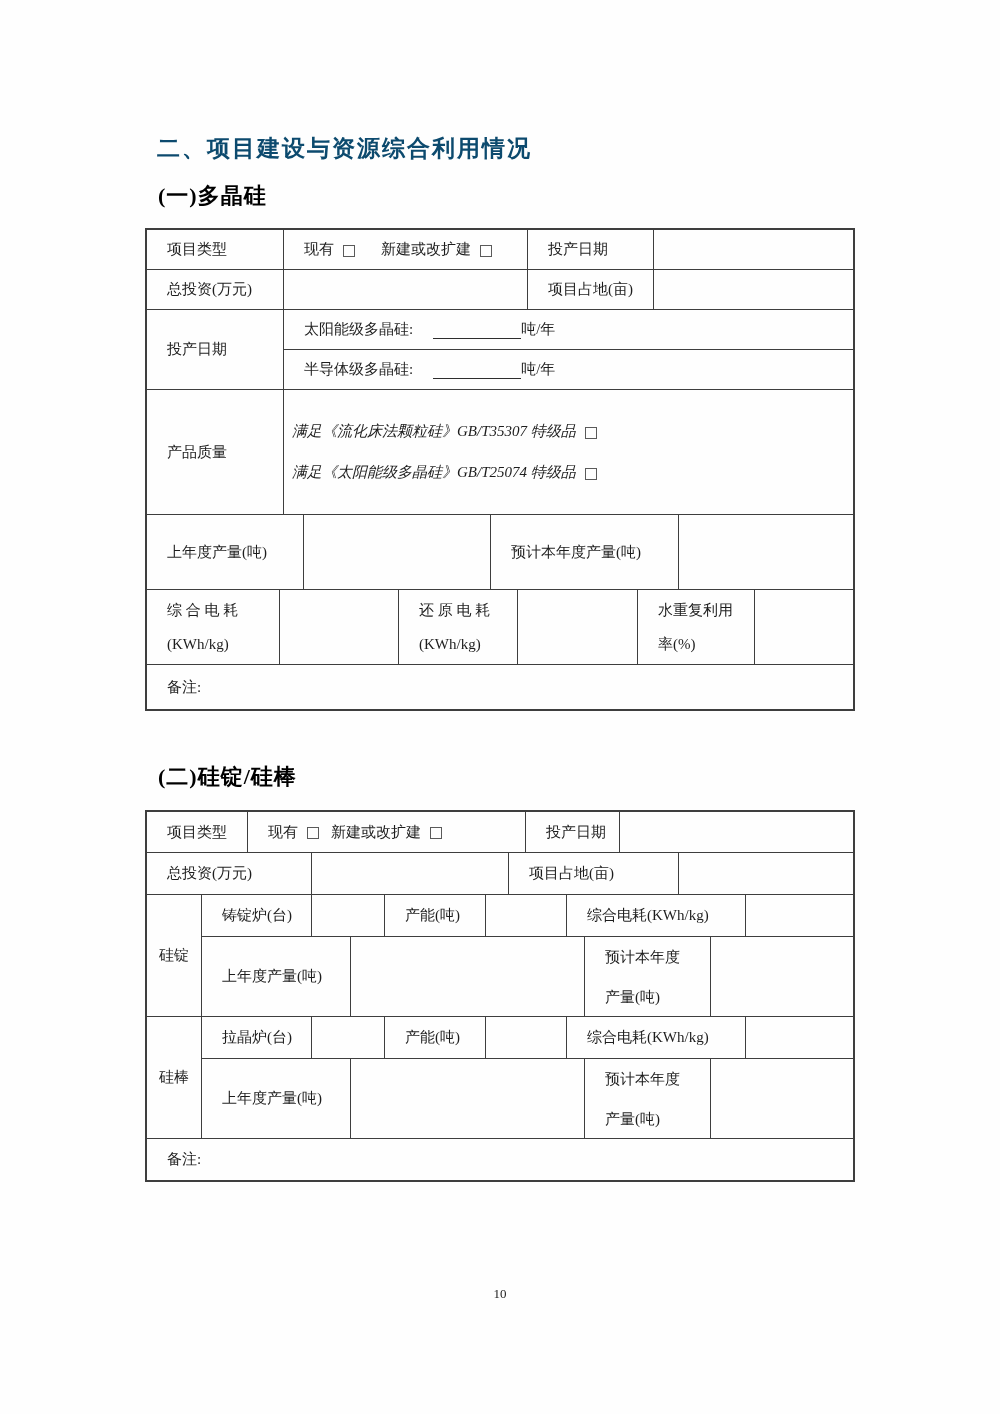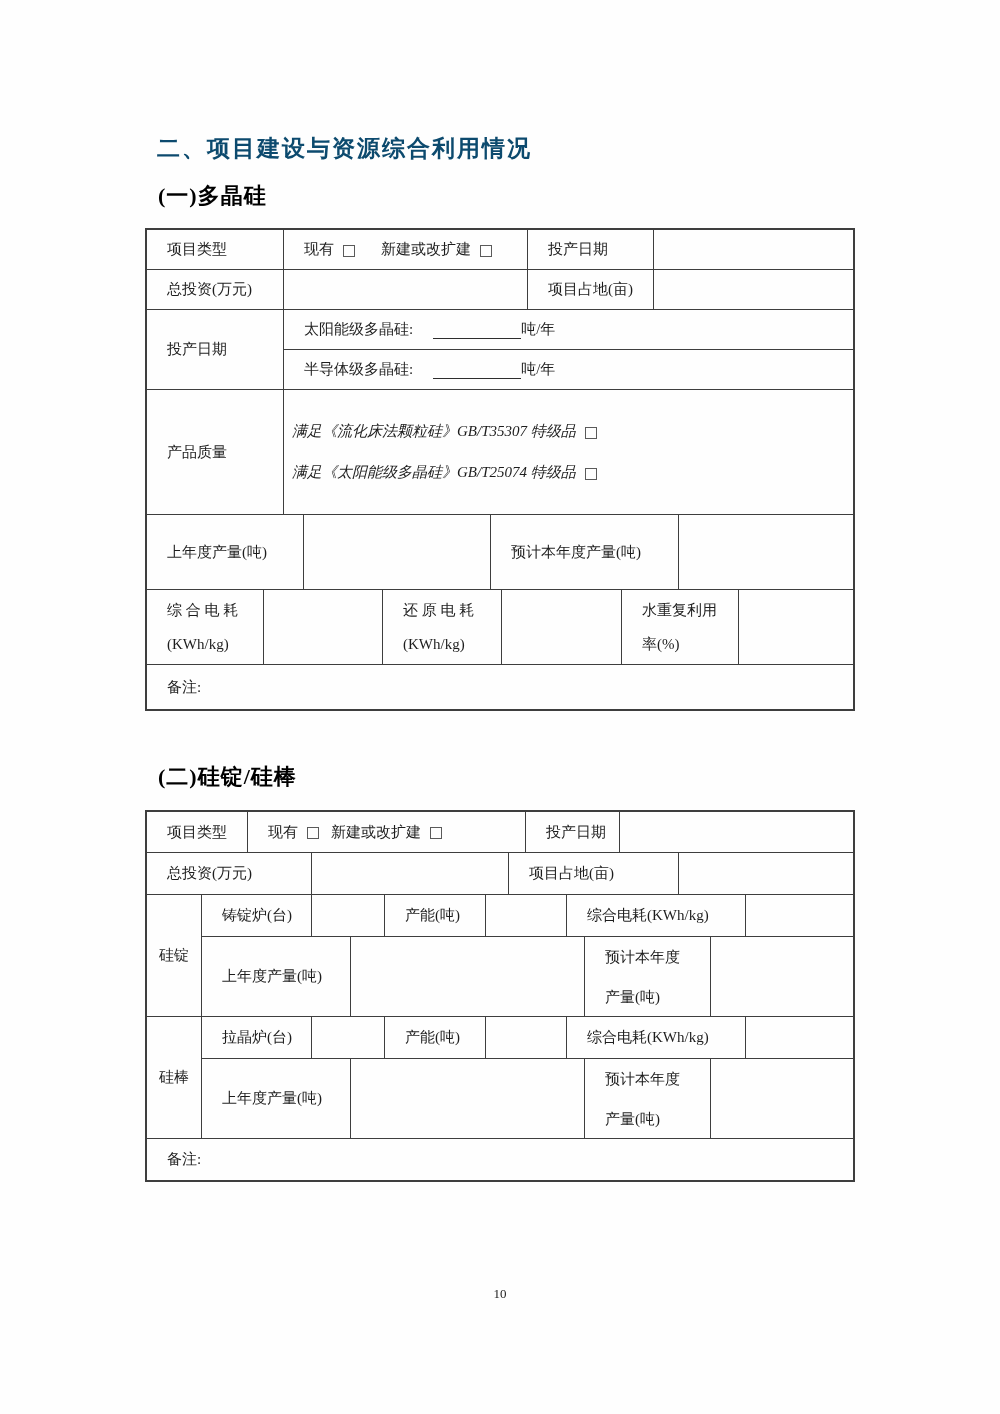--- a/index.html
+++ b/index.html
@@ -131,21 +131,21 @@
         <span>上年度产量(吨)</span>
       </div>
       <div class="cell" style="width:187px;"></div>
       <div class="cell" style="width:188px;">
         <span>预计本年度产量(吨)</span>
       </div>
       <div class="cell fill"></div>
     </div>
 
     <div class="row" style="height:75px;">
-      <div class="cell col" style="width:117px;">
+      <div class="cell col" style="width:133px;">
         <span class="ln">综 合 电 耗</span>
         <span class="ln">(KWh/kg)</span>
       </div>
       <div class="cell" style="width:119px;"></div>
       <div class="cell col" style="width:119px;">
         <span class="ln">还 原 电 耗</span>
         <span class="ln">(KWh/kg)</span>
       </div>
       <div class="cell" style="width:120px;"></div>
       <div class="cell col" style="width:117px;">

